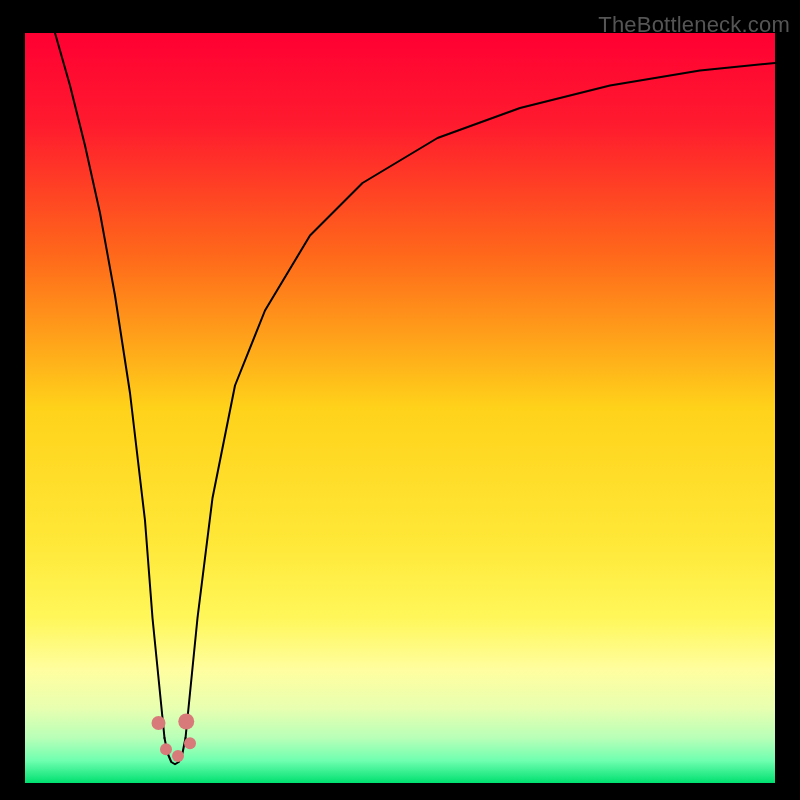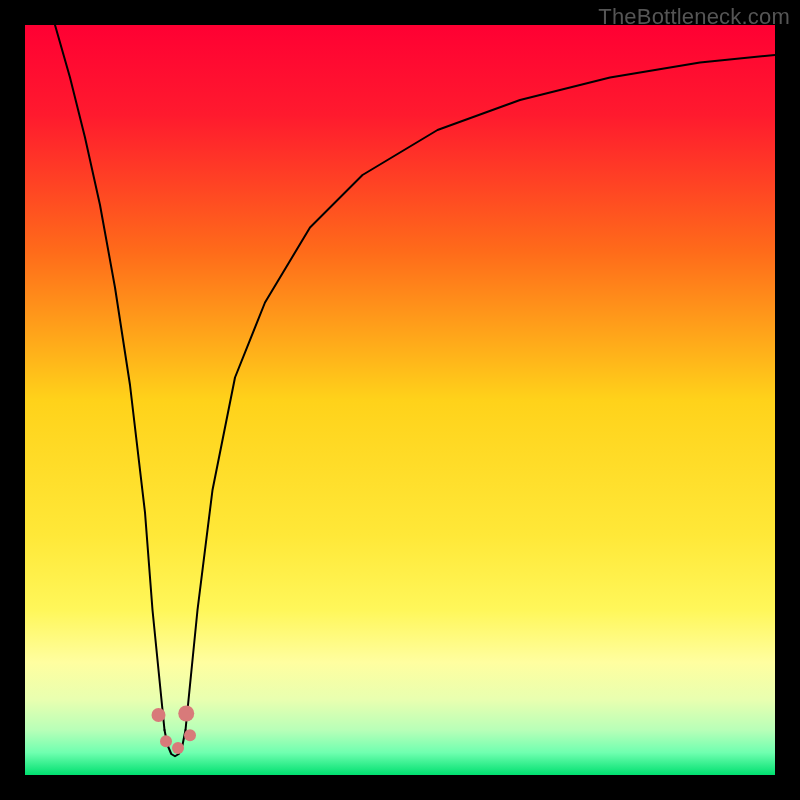--- a/index.html
+++ b/index.html
@@ -9,20 +9,21 @@
     height: 800px;
     overflow: hidden;
     background: #000;
     font-family: Arial, Helvetica, sans-serif;
   }
   .outer {
     position: relative;
     width: 800px;
     height: 616px;
     background: #000;
+    margin-top: 8px;
   }
   .plot {
     position: absolute;
     left: 25px;
     top: 25px;
     width: 750px;
     height: 750px;
     overflow: hidden;
   }
   .watermark {

